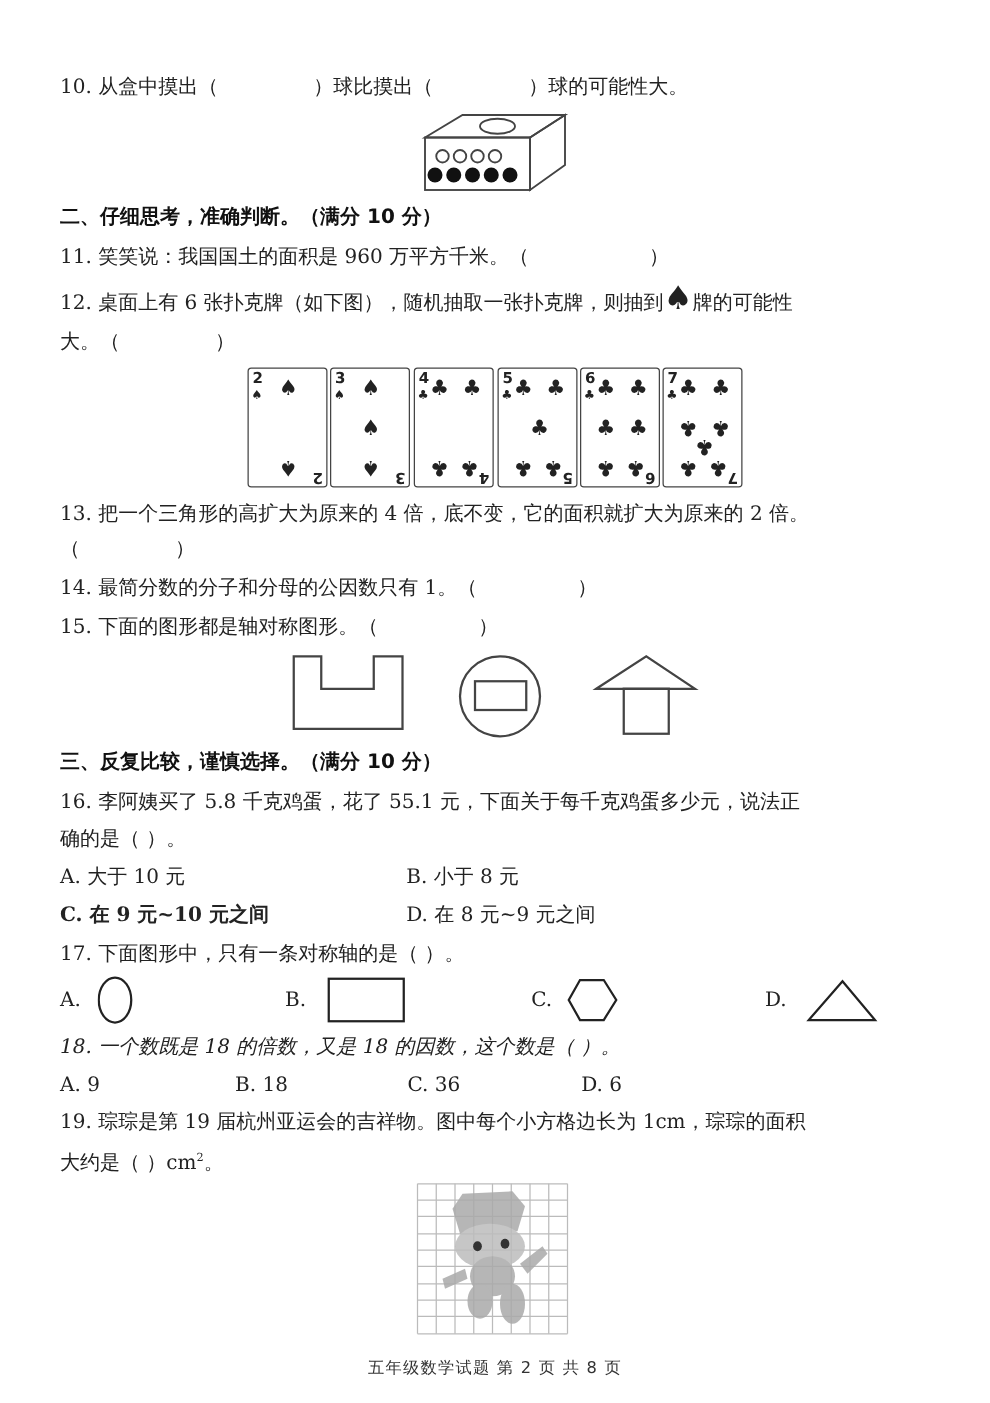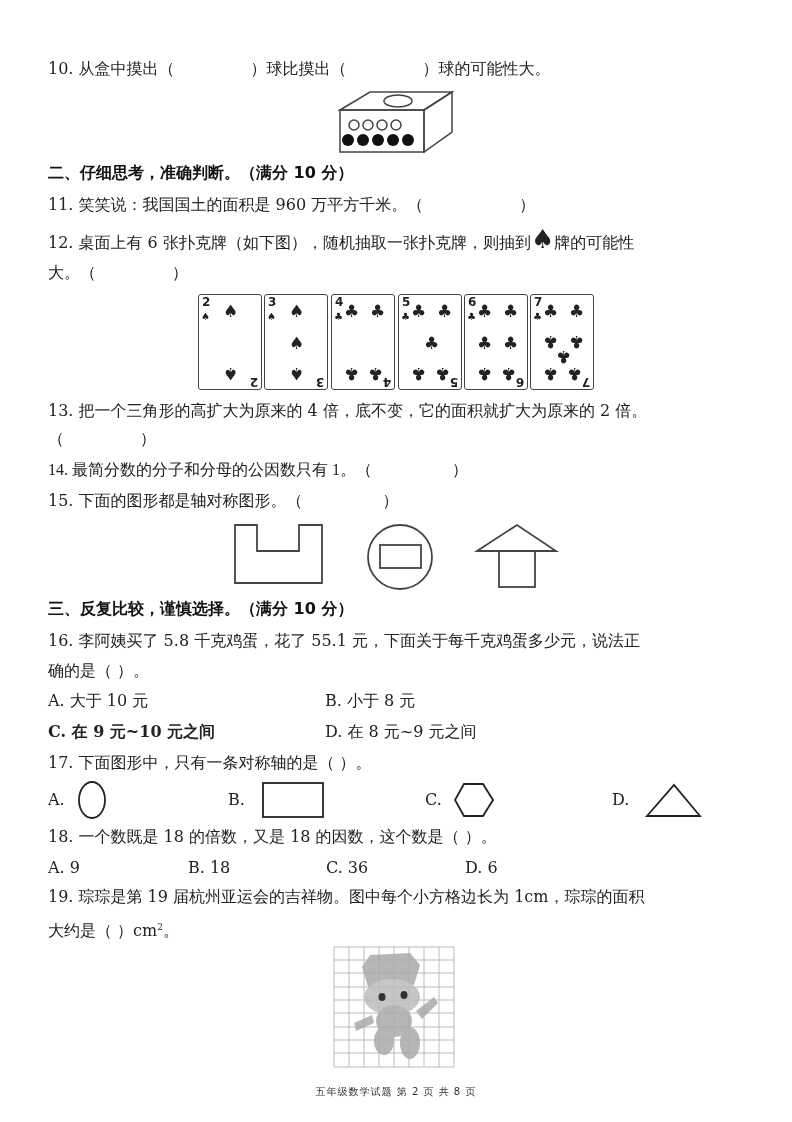--- a/index.html
+++ b/index.html
@@ -17,21 +17,21 @@
     position: absolute; top: 0; width: 62px; height: 94px;
     border: 1.5px solid #444; border-radius: 3px; background: #fff;
     font-family: "DejaVu Sans", sans-serif;
   }
   .card .rank { position: absolute; left: 3px; top: 1px; font-size: 12px; font-weight: bold; line-height: 12px; }
   .card .rank-b { position: absolute; right: 3px; bottom: 1px; font-size: 12px; font-weight: bold; line-height: 12px; transform: rotate(180deg); }
   .card .pip { position: absolute; font-size: 17px; line-height: 17px; }
   .card .pip.flip { transform: rotate(180deg); }
   .footer {
     position: absolute; left: 0; width: 792px; top: 1085px; text-align: center;
-    font-family: "DejaVu Sans", sans-serif; font-size: 10px; color: #333; letter-spacing: 1px;
+    font-family: "DejaVu Sans", sans-serif; font-size: 13px; color: #333; letter-spacing: 1px;
   }
   sup { font-size: 9px; }
 </style>
 </head>
 <body>
 
 <div class="line" style="top:58px;">
   <span>10.</span>
   <span>从盒中摸出（</span><span class="gap" style="width:76px"></span><span>）球比摸出（</span><span class="gap" style="width:76px"></span><span>）球的可能性大。</span>
 </div>
@@ -132,21 +132,21 @@
     <span class="pip flip" style="left:36px;top:70px">♣</span>
     <span class="rank-b">7</span>
   </div>
 </div>
 
 <div class="line" style="top:400px;text-align:right;">13.  把一个三角形的高扩大为原来的 4 倍，底不变，它的面积就扩大为原来的 2 倍。</div>
 <div class="line" style="top:428px;">
   <span>（</span><span class="gap" style="width:76px"></span><span>）</span>
 </div>
 
-<div class="line" style="top:459px;font-family:Liberation Serif, serif;">
+<div class="line" style="top:459px;">
   <span>14.  最简分数的分子和分母的公因数只有 1。（</span><span class="gap" style="width:80px"></span><span>）</span>
 </div>
 
 <div class="line" style="top:490px;">
   <span>15.  下面的图形都是轴对称图形。（</span><span class="gap" style="width:80px"></span><span>）</span>
 </div>
 <svg class="fig" style="left:230px;top:520px" width="340" height="72" viewBox="0 0 340 72">
   <g fill="none" stroke="#444" stroke-width="1.8">
     <polygon points="5,5 27,5 27,31 69,31 69,5 92,5 92,63 5,63"></polygon>
     <circle cx="170" cy="37" r="32"></circle>
@@ -174,21 +174,21 @@
 <div class="opt" style="left:612px;top:789px;">D.</div>
 <svg class="fig" style="left:78px;top:780px" width="630" height="40" viewBox="0 0 630 40">
   <g fill="none" stroke="#222" stroke-width="1.8">
     <ellipse cx="14" cy="20" rx="13" ry="18"></ellipse>
     <rect x="185" y="3" width="60" height="34"></rect>
     <polygon points="386,4 405,4 415,20 405,36 386,36 377,20"></polygon>
     <polygon points="569,36 622,36 596,5"></polygon>
   </g>
 </svg>
 
-<div class="line" style="top:826px;">18.  一个数既是 18 的倍数，又是 18 的因数，这个数是（    ）。</div>
+<div class="line" style="top:826px;font-style:italic;">18.  一个数既是 18 的倍数，又是 18 的因数，这个数是（    ）。</div>
 <div class="opt" style="left:48px;top:857px;">A.  9</div>
 <div class="opt" style="left:188px;top:857px;">B.  18</div>
 <div class="opt" style="left:326px;top:857px;">C.  36</div>
 <div class="opt" style="left:465px;top:857px;">D.  6</div>
 
 <div class="line" style="top:886px;">19.  琮琮是第 19 届杭州亚运会的吉祥物。图中每个小方格边长为 1cm，琮琮的面积</div>
 <div class="line" style="top:916px;">
   <span>大约是（    ）cm</span><sup>2</sup><span>。</span>
 </div>
 

